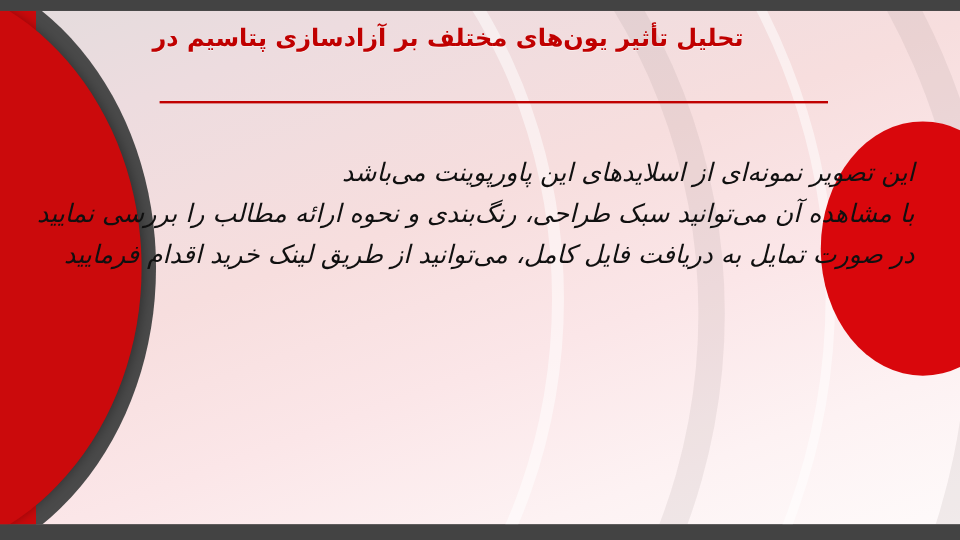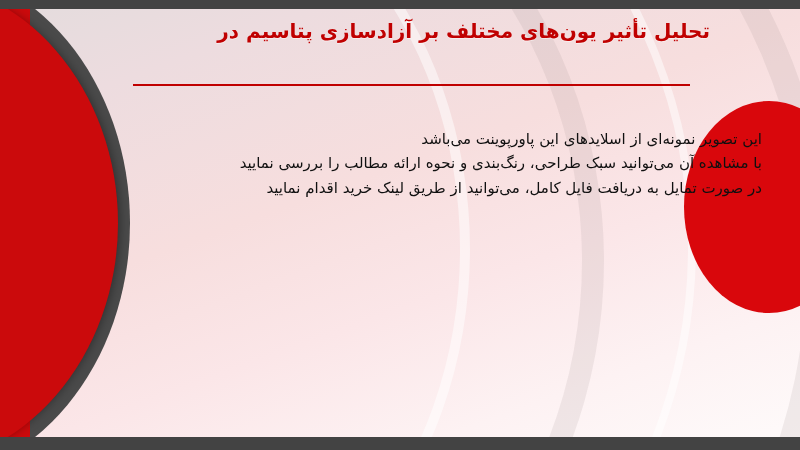--- a/index.html
+++ b/index.html
@@ -78,23 +78,23 @@
     position:absolute;
     right:-54px; top:92px;
     width:170px; height:212px;
     border-radius:50%;
     background:#d9070c;
   }
 
   
   .title{
     position:absolute;
-    left:110px; top:8px;
+    left:127px; top:8px;
     width:600px;
-    text-align:right;
+    text-align:left;
     color:#c00000;
     font-size:20px;
     font-weight:bold;
     line-height:1.45;
     direction:rtl;
     text-shadow:0 1px 0 rgba(255,255,255,0.45);
   }
   .title .ln{display:block;white-space:nowrap;}
 
   .title-rule{
@@ -105,22 +105,23 @@
   }
 
   
   .body-text{
     position:absolute;
     right:38px; top:118px;
     width:690px;
     direction:rtl;
     text-align:right;
     color:#101010;
-    font-size:15px;
+    font-size:21px;
     line-height:1.62;
+    font-style:italic;
   }
   .body-text .ln{display:block;white-space:nowrap;}
 
   .topbar{position:absolute;left:0;top:0;width:800px;height:9px;background:#434343;}
   .botbar{position:absolute;left:0;top:437px;width:800px;height:13px;background:#434343;}
 </style>
 </head>
 <body>
 
 <div id="slide">
@@ -147,21 +148,21 @@
 
     <div class="title">
       <span class="ln">تحلیل تأثیر یون‌های مختلف بر آزادسازی پتاسیم در</span>
     </div>
 
     <div class="title-rule"></div>
 
     <div class="body-text">
       <span class="ln">این تصویر نمونه‌ای از اسلایدهای این پاورپوینت می‌باشد</span>
       <span class="ln">با مشاهده آن می‌توانید سبک طراحی، رنگ‌بندی و نحوه ارائه مطالب را بررسی نمایید</span>
-      <span class="ln">در صورت تمایل به دریافت فایل کامل، می‌توانید از طریق لینک خرید اقدام نمایید</span>
+      <span class="ln">در صورت تمایل به دریافت فایل کامل، می‌توانید از طریق لینک خرید اقدام فرمایید</span>
     </div>
 
   </div>
 
   <div class="topbar"></div>
   <div class="botbar"></div>
 
 </div>
 
 </body></html>

